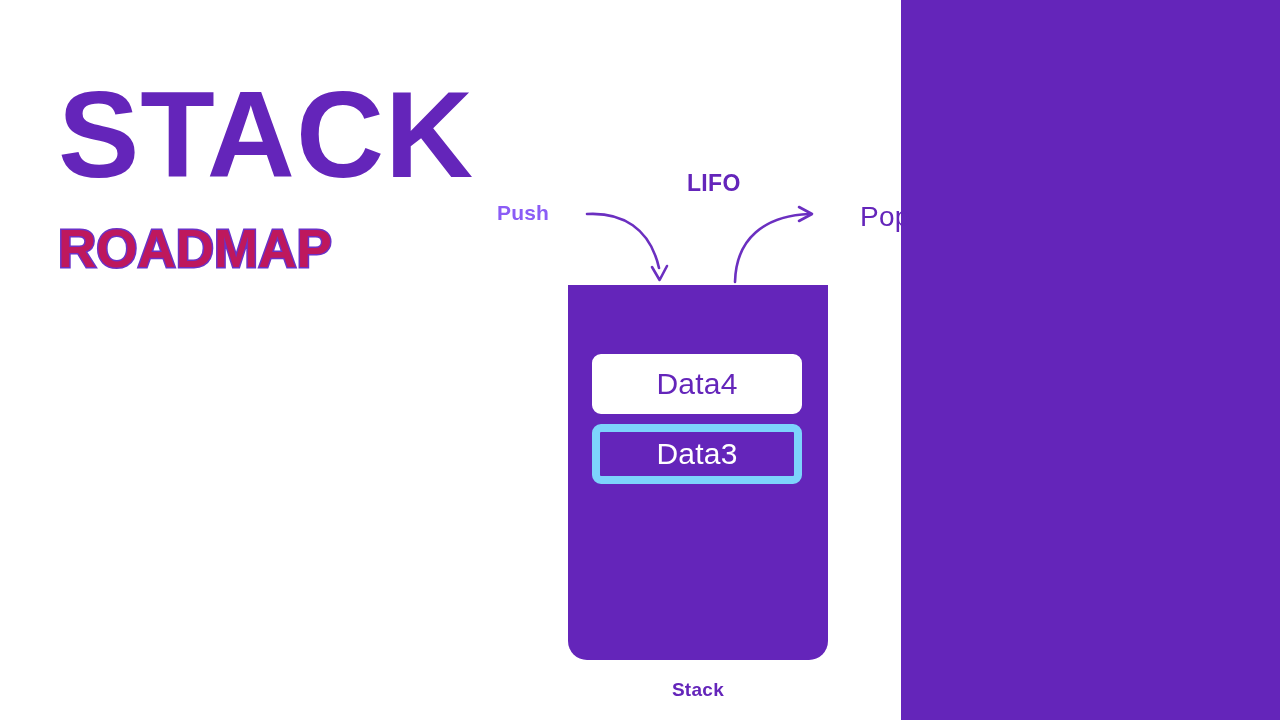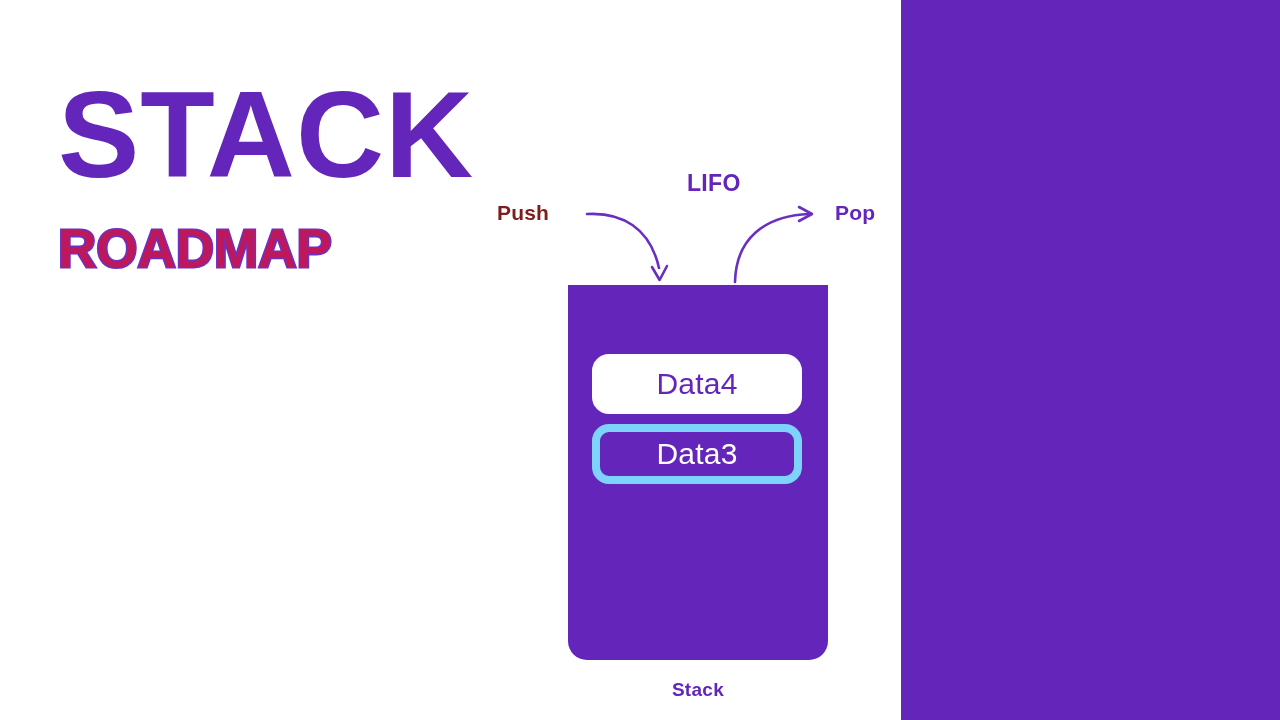--- a/index.html
+++ b/index.html
@@ -88,30 +88,30 @@
     margin-left: 16px;
   }
 
   #push-label {
     position: absolute;
     left: 497px;
     top: 201px;
     font-size: 21px;
     font-weight: bold;
     letter-spacing: 0.2px;
-    color: #7f1d1d;
+    color: #8b5cf6;
     white-space: nowrap;
   }
 
   #pop-label {
     position: absolute;
-    left: 835px;
+    left: 860px;
     top: 201px;
-    font-size: 21px;
-    font-weight: bold;
+    font-size: 28px;
+    font-weight: normal;
     letter-spacing: 0.2px;
     color: #6425BA;
     white-space: nowrap;
   }
 
   #arrows-svg {
     position: absolute;
     left: 560px;
     top: 190px;
     width: 280px;
@@ -137,21 +137,21 @@
     top: 69px;
     width: 210px;
     display: flex;
     flex-direction: column;
     gap: 10px;
   }
 
   .stack-item {
     height: 60px;
     box-sizing: border-box;
-    border-radius: 17px;
+    border-radius: 9px;
     display: flex;
     align-items: center;
     justify-content: center;
     font-size: 30px;
     font-weight: normal;
     letter-spacing: 0.2px;
   }
 
   .stack-item.top {
     background: #ffffff;

